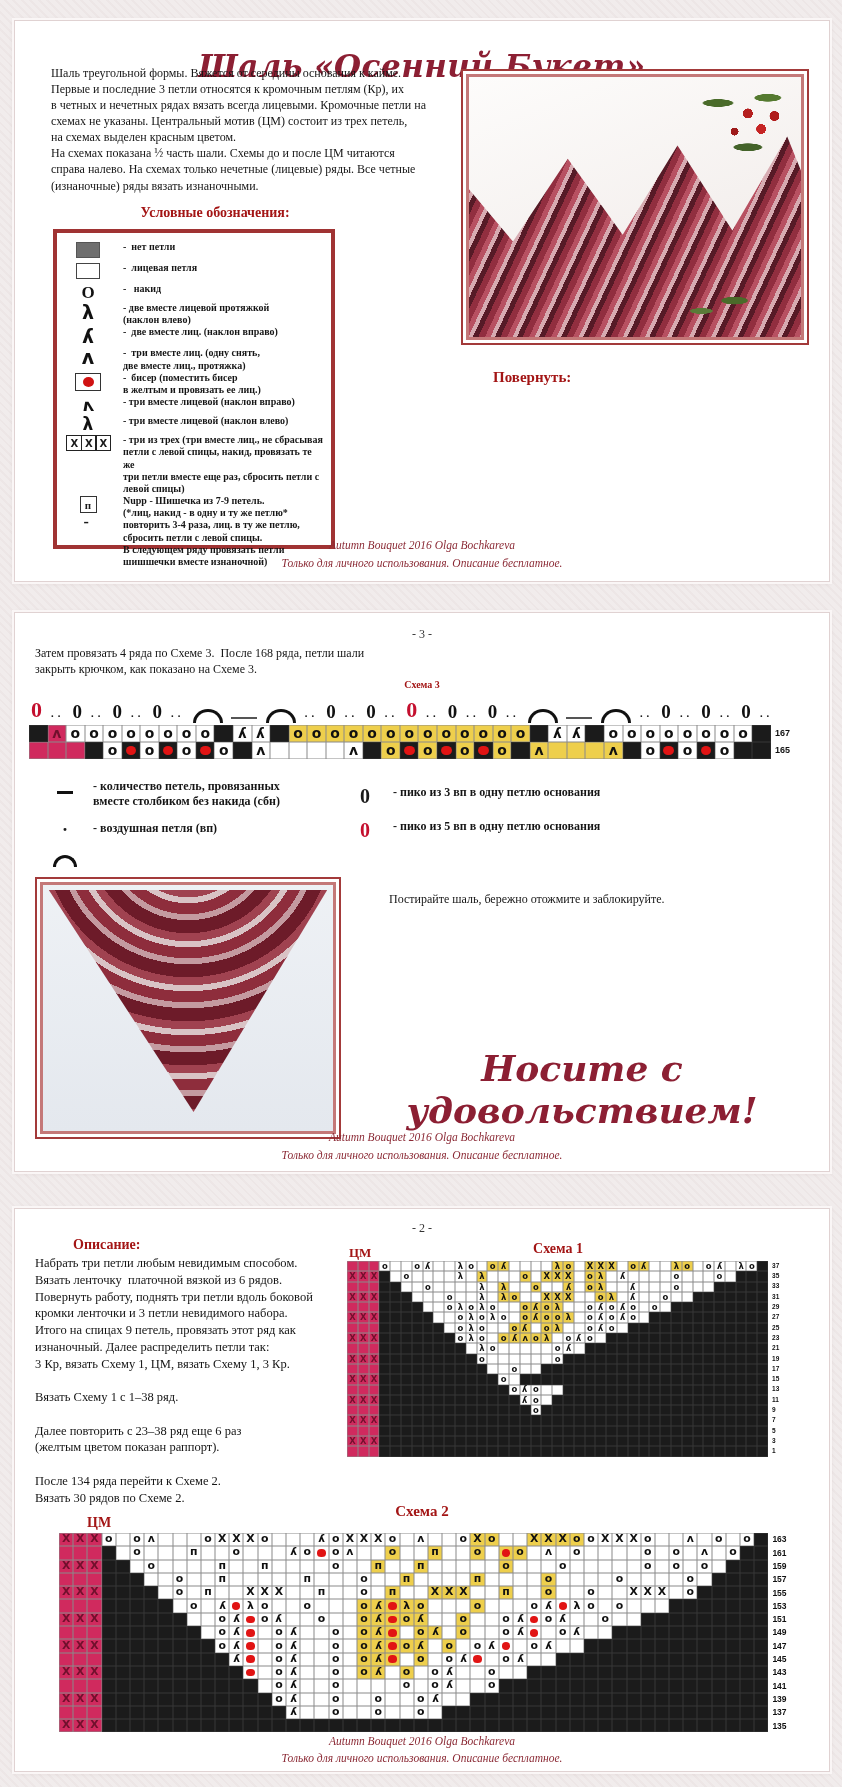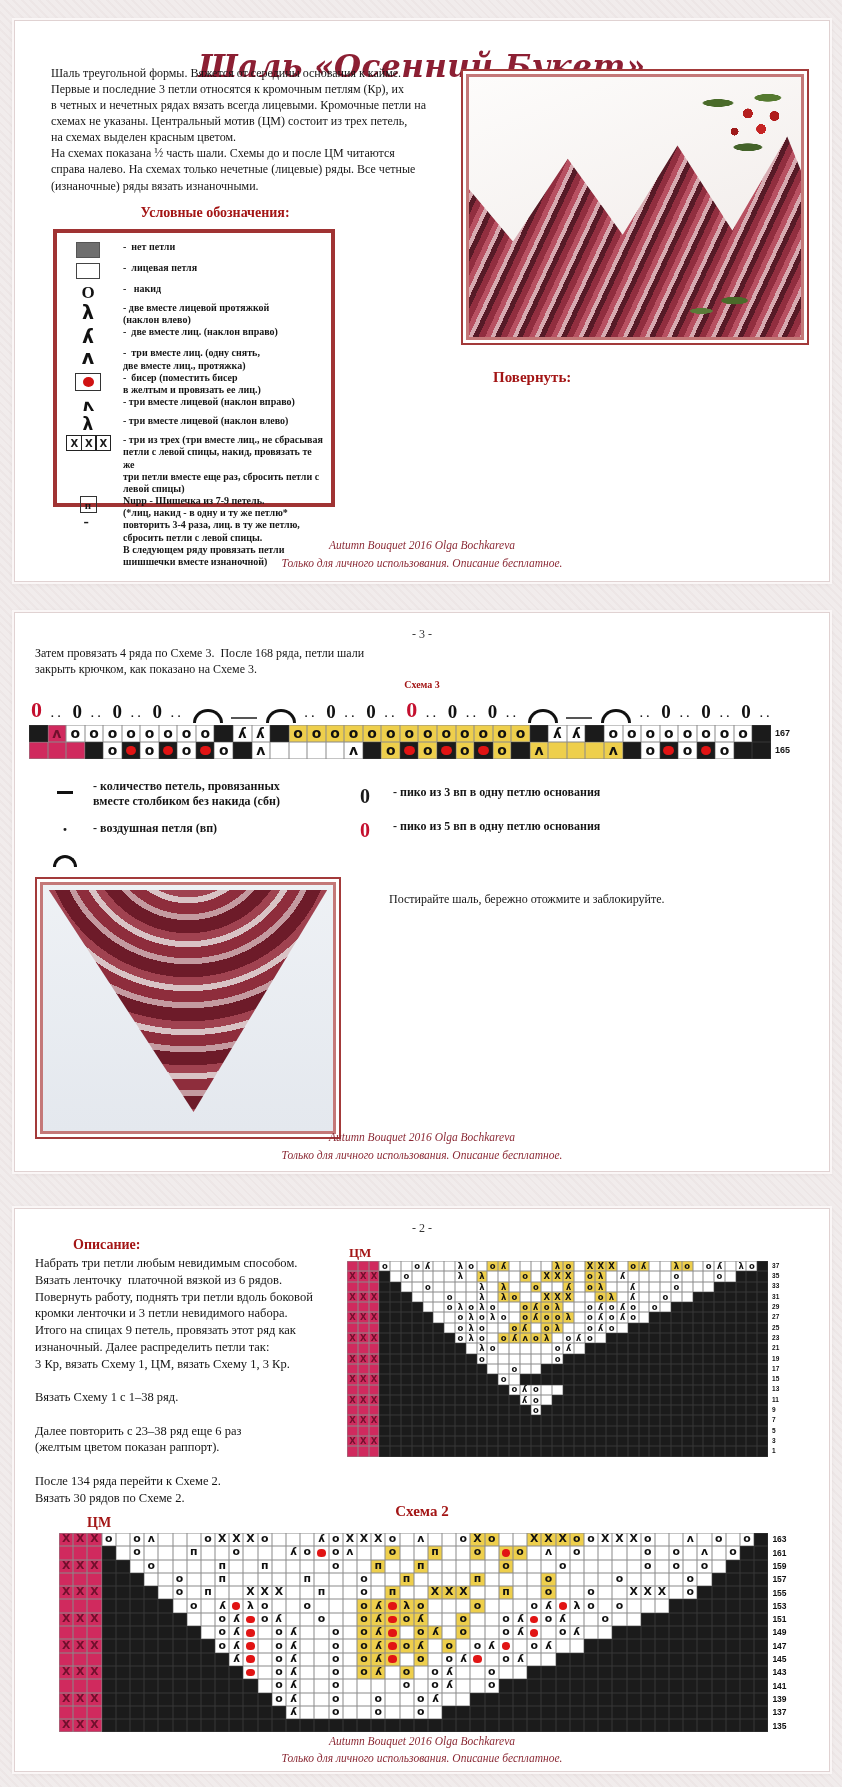--- a/index.html
+++ b/index.html
@@ -107,21 +107,21 @@
 (изнаночные) ряды вязать изнаночными.</div>
 
     <div class="abs photo-frame" style="top:48px;left:446px;width:338px;height:266px;">
       <div class="photo-inner">
         <div class="photo1-art"></div>
       </div>
     </div>
 
     <div class="abs center redhead" style="top:184px;left:0;width:400px;font-size:14px;">Условные обозначения:</div>
 
-    <div class="abs legend-box" id="legend1" style="top:208px;left:38px;width:282px;height:278px;">
+    <div class="abs legend-box" id="legend1" style="top:208px;left:38px;width:282px;height:320px;">
         <div class="leg-row">
           <span class="leg-sym">
             <span><span class="sq gray"></span></span>
           </span>
           <span class="leg-txt">-  нет петли</span>
         </div>
         <div class="leg-row">
           <span class="leg-sym">
             <span><span class="sq"></span></span>
           </span>
@@ -490,20 +490,21 @@
       </div>
 
     <div class="abs photo-frame" style="top:264px;left:20px;width:296px;height:252px;">
       <div class="photo-inner">
         <div class="photo2-art"></div>
       </div>
     </div>
 
     <div class="abs body-text" style="top:278px;left:374px;width:430px;">Постирайте шаль, бережно отожмите и заблокируйте.</div>
 
+    <div class="abs center script-text" style="top:434px;left:330px;width:474px;font-size:36px;">Носите с удовольствием!</div>
 
     <div class="abs credit" style="top:518px;">Autumn Bouquet    2016     Olga Bochkareva</div>
     <div class="abs license" style="top:536px;">Только для личного использования. Описание бесплатное.</div>
   </section>
 
   <section class="page" style="top:1208px;height:562px;">
     <div class="abs center pagenum" style="top:12px;left:0;width:100%;">- 2 -</div>
 
     <div class="abs redhead" style="top:28px;left:58px;font-size:14px;">Описание:</div>
 
@@ -517,20 +518,21 @@
 
 Вязать Схему 1 с 1–38 ряд.
 
 Далее повторить с 23–38 ряд еще 6 раз
 (желтым цветом показан раппорт).
 
 После 134 ряда перейти к Схеме 2.
 Вязать 30 рядов по Схеме 2.</div>
 
     <div class="abs redhead" style="top:36px;left:334px;font-size:13px;">ЦМ</div>
+    <div class="abs center redhead" style="top:32px;left:332px;width:422px;font-size:14px;">Схема 1</div>
     <div class="abs chart s1" id="chart1" style="top:52px;left:332px;">
         <div class="crow">
           <span class="cell cm"></span>
           <span class="cell cm"></span>
           <span class="cell cm"></span>
           <span class="cell cw">
             <i>o</i>
           </span>
           <span class="cell cw"></span>
           <span class="cell cw"></span>

